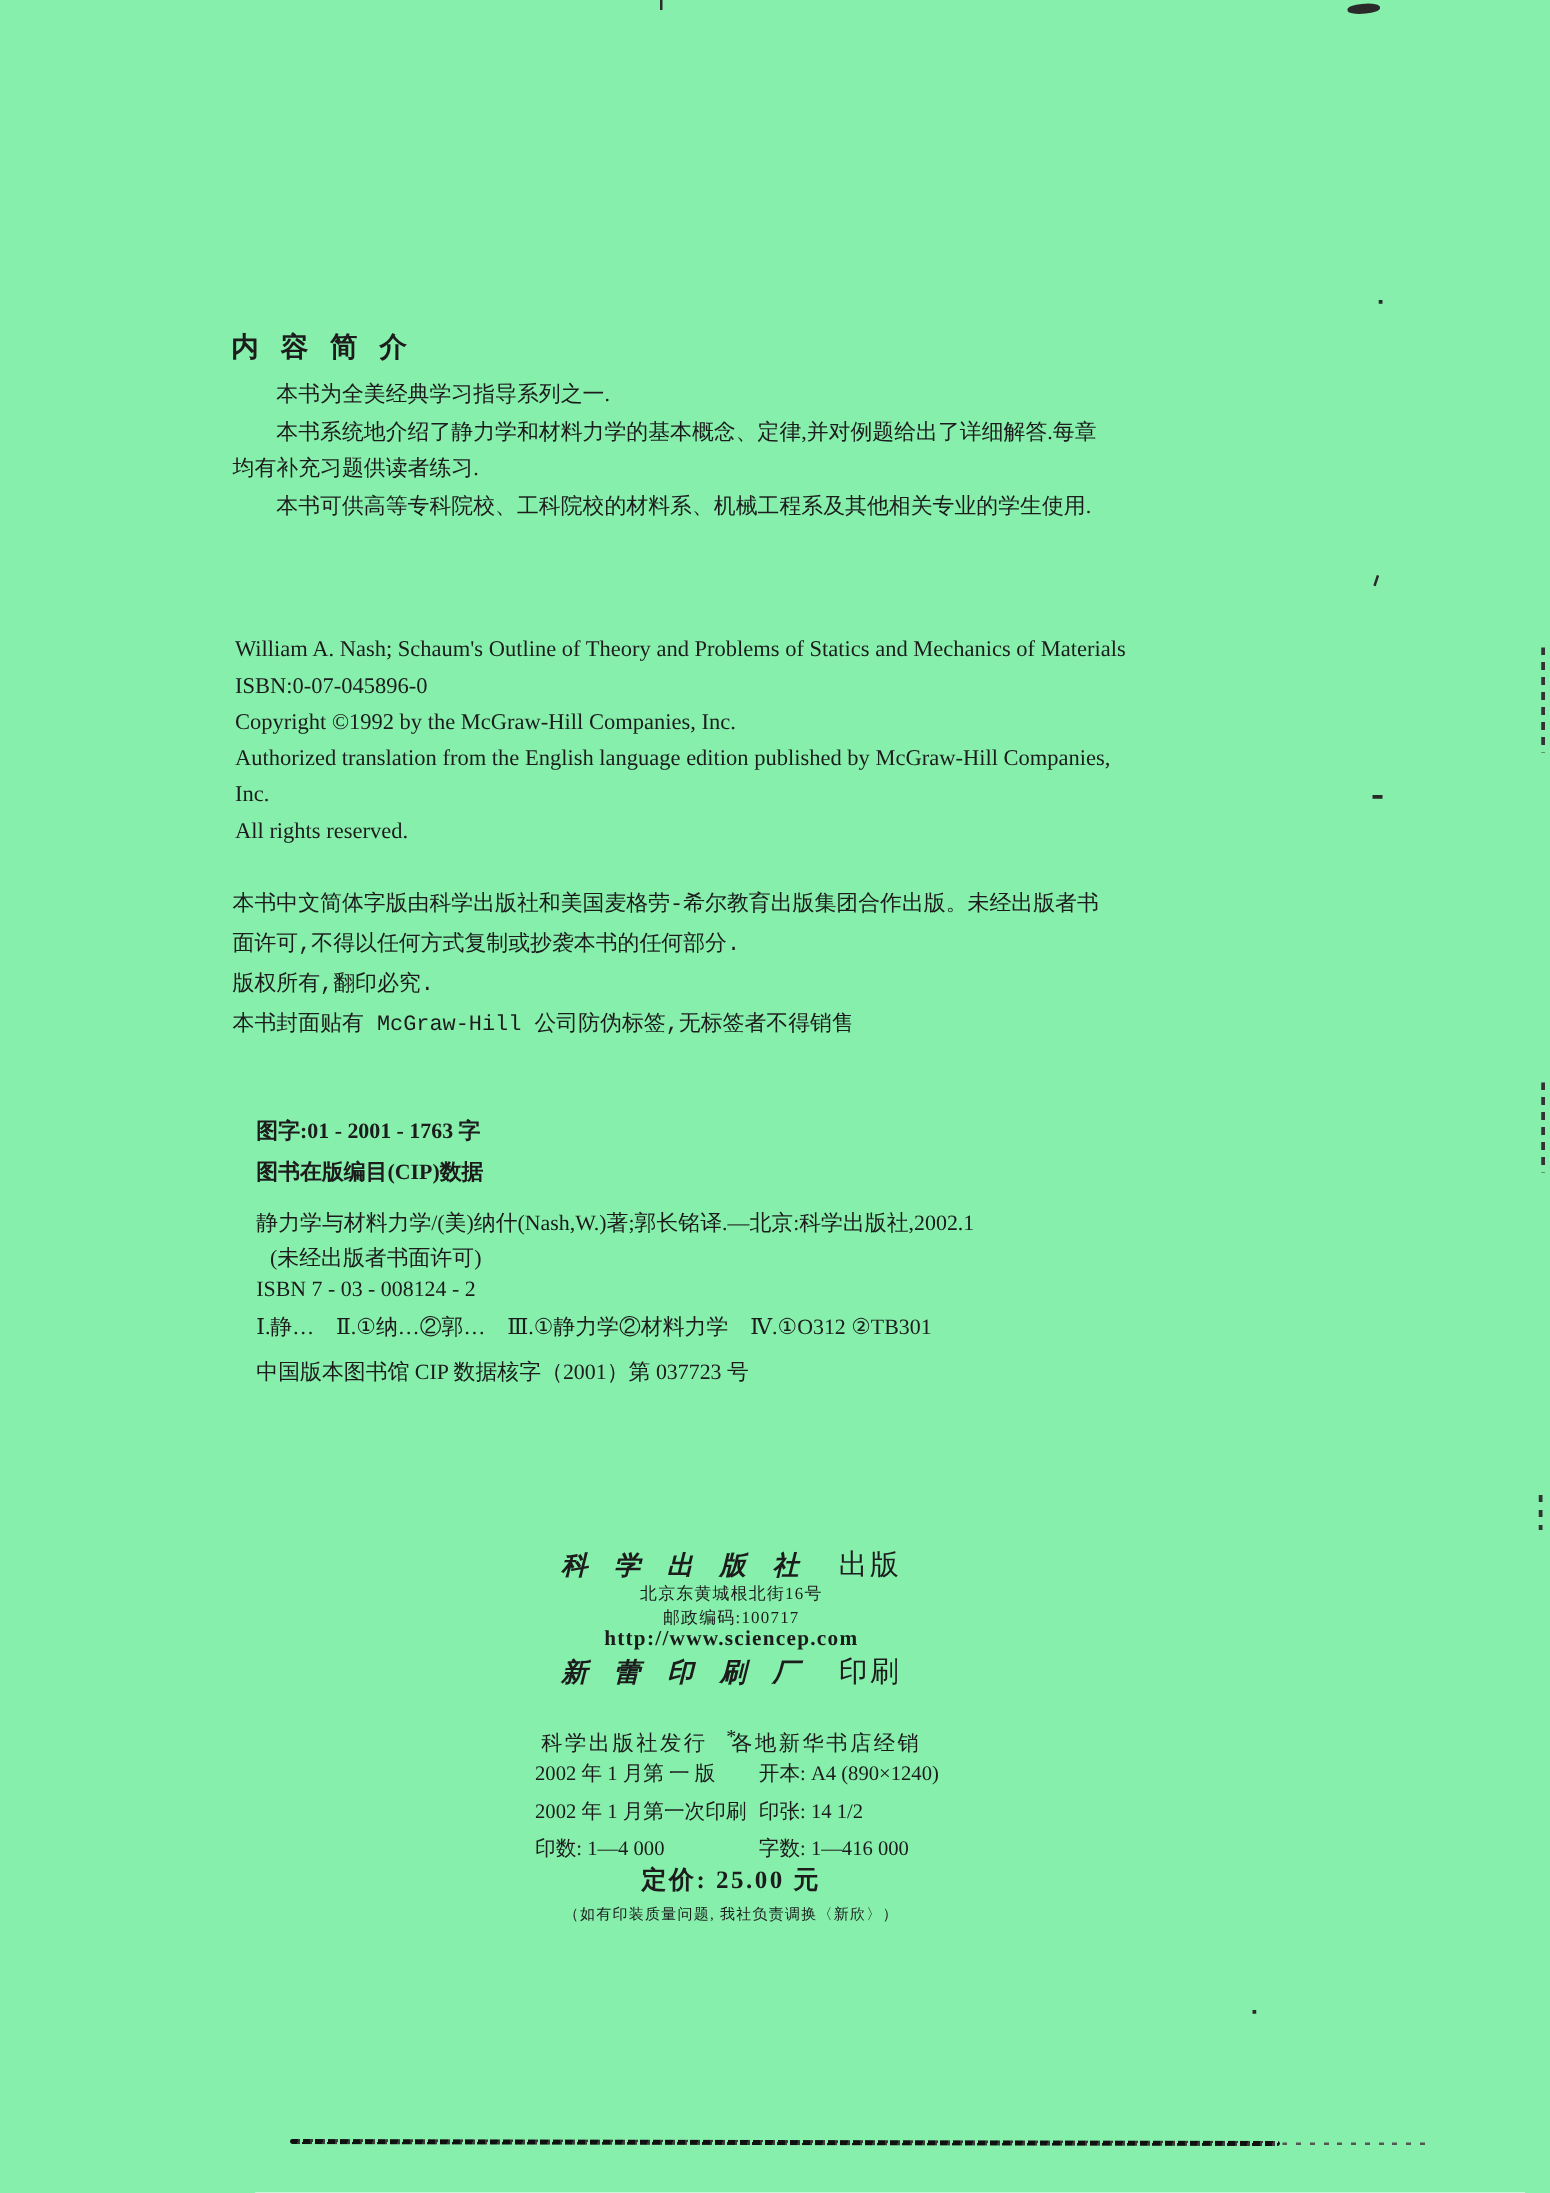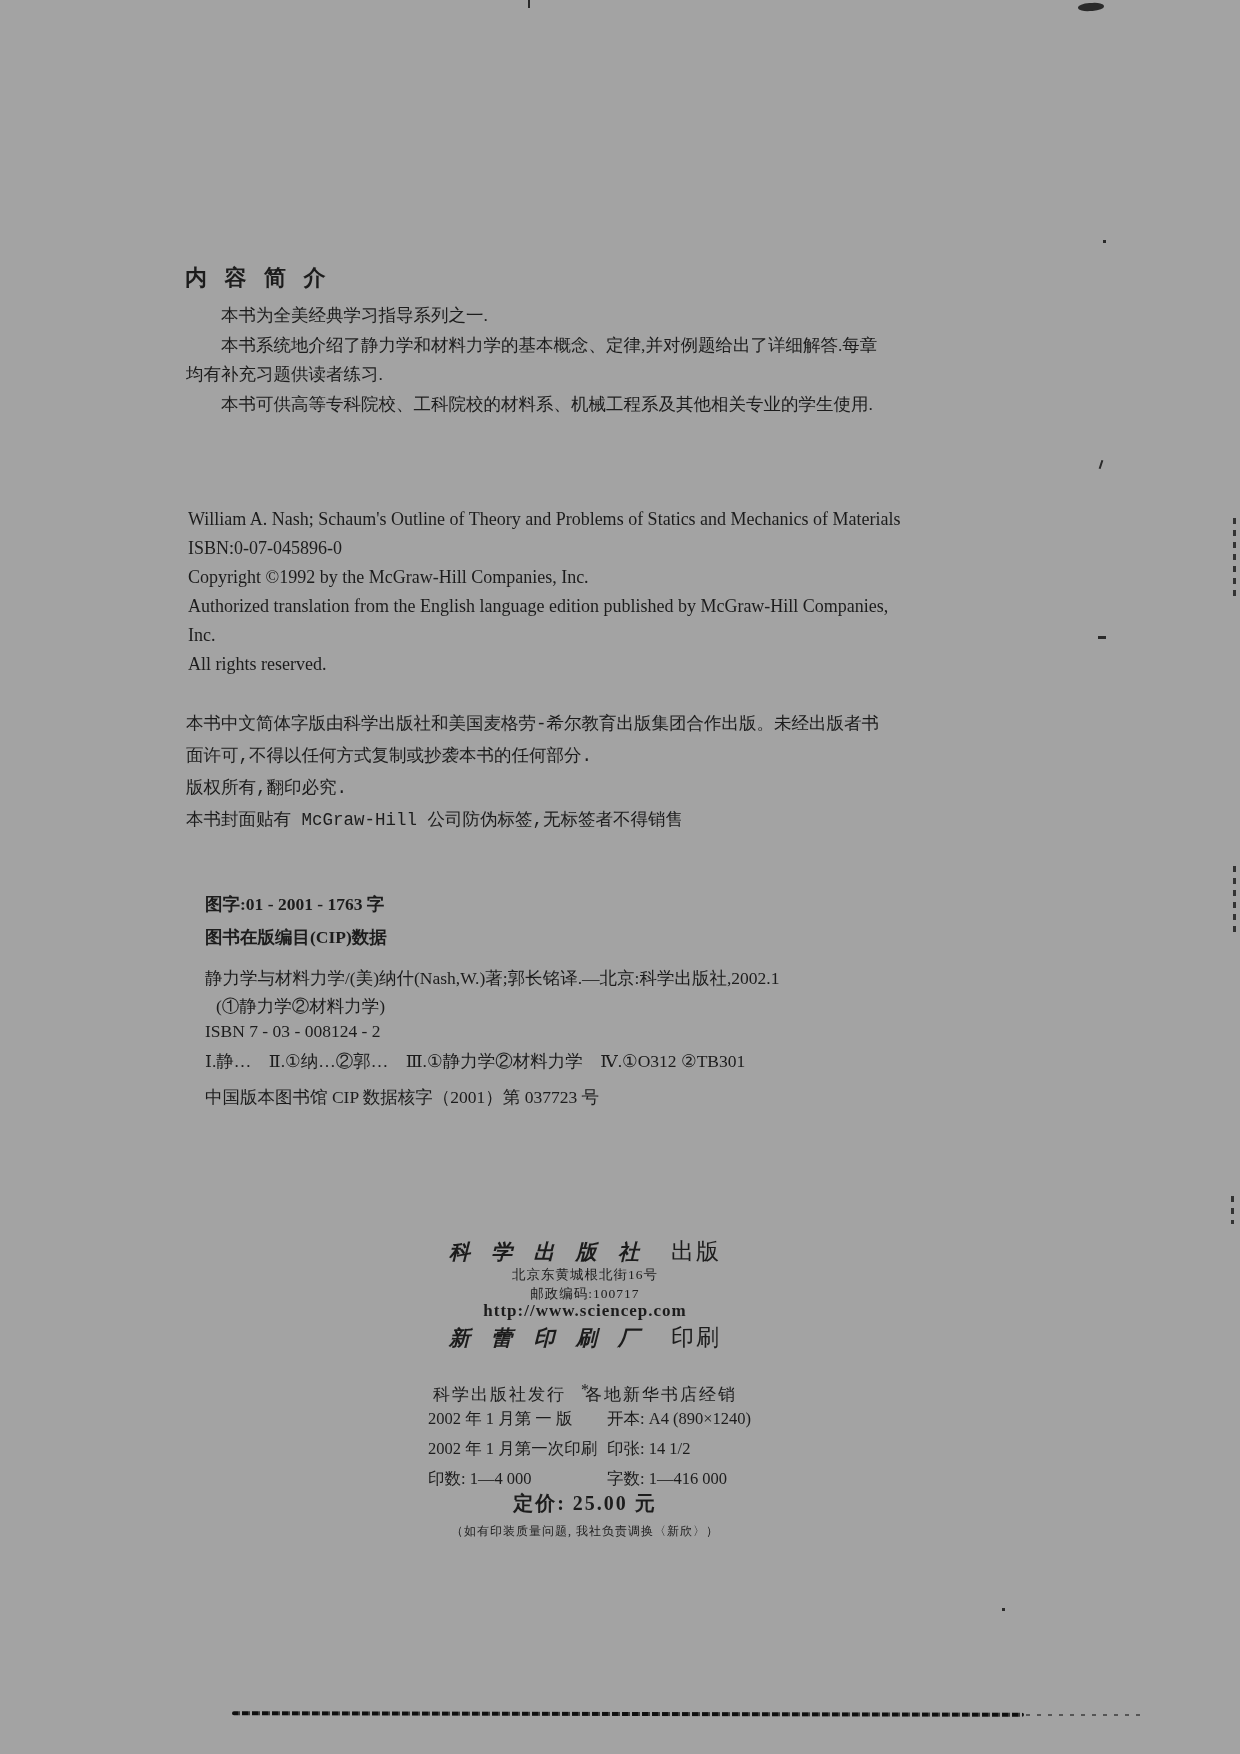--- a/index.html
+++ b/index.html
@@ -1,16 +1,16 @@
 <!DOCTYPE html>
 <html><head>
 <meta charset="utf-8">
 <style>
   html,body{margin:0;padding:0;background:#fff;}
-  .page{position:relative;width:1240px;height:1754px;background:#a3a3a3;color:#1c1c1c;
+  .page{position:relative;width:1240px;height:1754px;background:#86efac;color:#1c1c1c;
         font-family:"Liberation Serif","DejaVu Serif",serif;overflow:hidden;}
   .abs{position:absolute;}
   .center{text-align:center;}
   .summary-title{top:263px;left:185px;width:620px;font-size:22px;font-weight:bold;letter-spacing:6px;}
   .summary-body{top:301px;left:186px;width:706px;font-size:17.5px;line-height:29.5px;}
   .summary-body p{margin:0;text-indent:2em;}
   .en-block{top:505px;left:188px;width:900px;font-size:18px;line-height:29px;}
   .en-block div{white-space:nowrap;}
   .cn-copyright{top:708px;left:186px;width:706px;font-size:17.5px;line-height:32px;}
   .cn-copyright p{margin:0;font-family:Liberation Mono, monospace;}
@@ -58,21 +58,21 @@
 
   <div class="abs cn-copyright">
     <p>本书中文简体字版由科学出版社和美国麦格劳-希尔教育出版集团合作出版。未经出版者书面许可,不得以任何方式复制或抄袭本书的任何部分.</p>
     <p>版权所有,翻印必究.</p>
     <p>本书封面贴有 McGraw-Hill 公司防伪标签,无标签者不得销售</p>
   </div>
 
   <div class="abs cip-bold" style="top:892px;left:205px;">图字:01 - 2001 - 1763 字</div>
   <div class="abs cip-bold" style="top:925px;left:205px;">图书在版编目(CIP)数据</div>
   <div class="abs cip-line" style="top:966px;left:205px;">静力学与材料力学/(美)纳什(Nash,W.)著;郭长铭译.—北京:科学出版社,2002.1</div>
-  <div class="abs cip-line" style="top:994px;left:216px;">(①静力学②材料力学)</div>
+  <div class="abs cip-line" style="top:994px;left:216px;">(未经出版者书面许可)</div>
   <div class="abs cip-line" style="top:1021px;left:205px;">ISBN 7 - 03 - 008124 - 2</div>
   <div class="abs cip-line" style="top:1049px;left:205px;">Ⅰ.静…　Ⅱ.①纳…②郭…　Ⅲ.①静力学②材料力学　Ⅳ.①O312 ②TB301</div>
   <div class="abs cip-line" style="top:1085px;left:205px;">中国版本图书馆 CIP 数据核字（2001）第 037723 号</div>
 
   <div class="abs imprint center" style="top:1236px;">
     <span class="script-name">科 学 出 版 社</span>
     <span class="script-suffix">出版</span>
   </div>
   <div class="abs imprint center small-line" style="top:1266px;">北京东黄城根北街16号</div>
   <div class="abs imprint center small-line" style="top:1285px;">邮政编码:100717</div>

